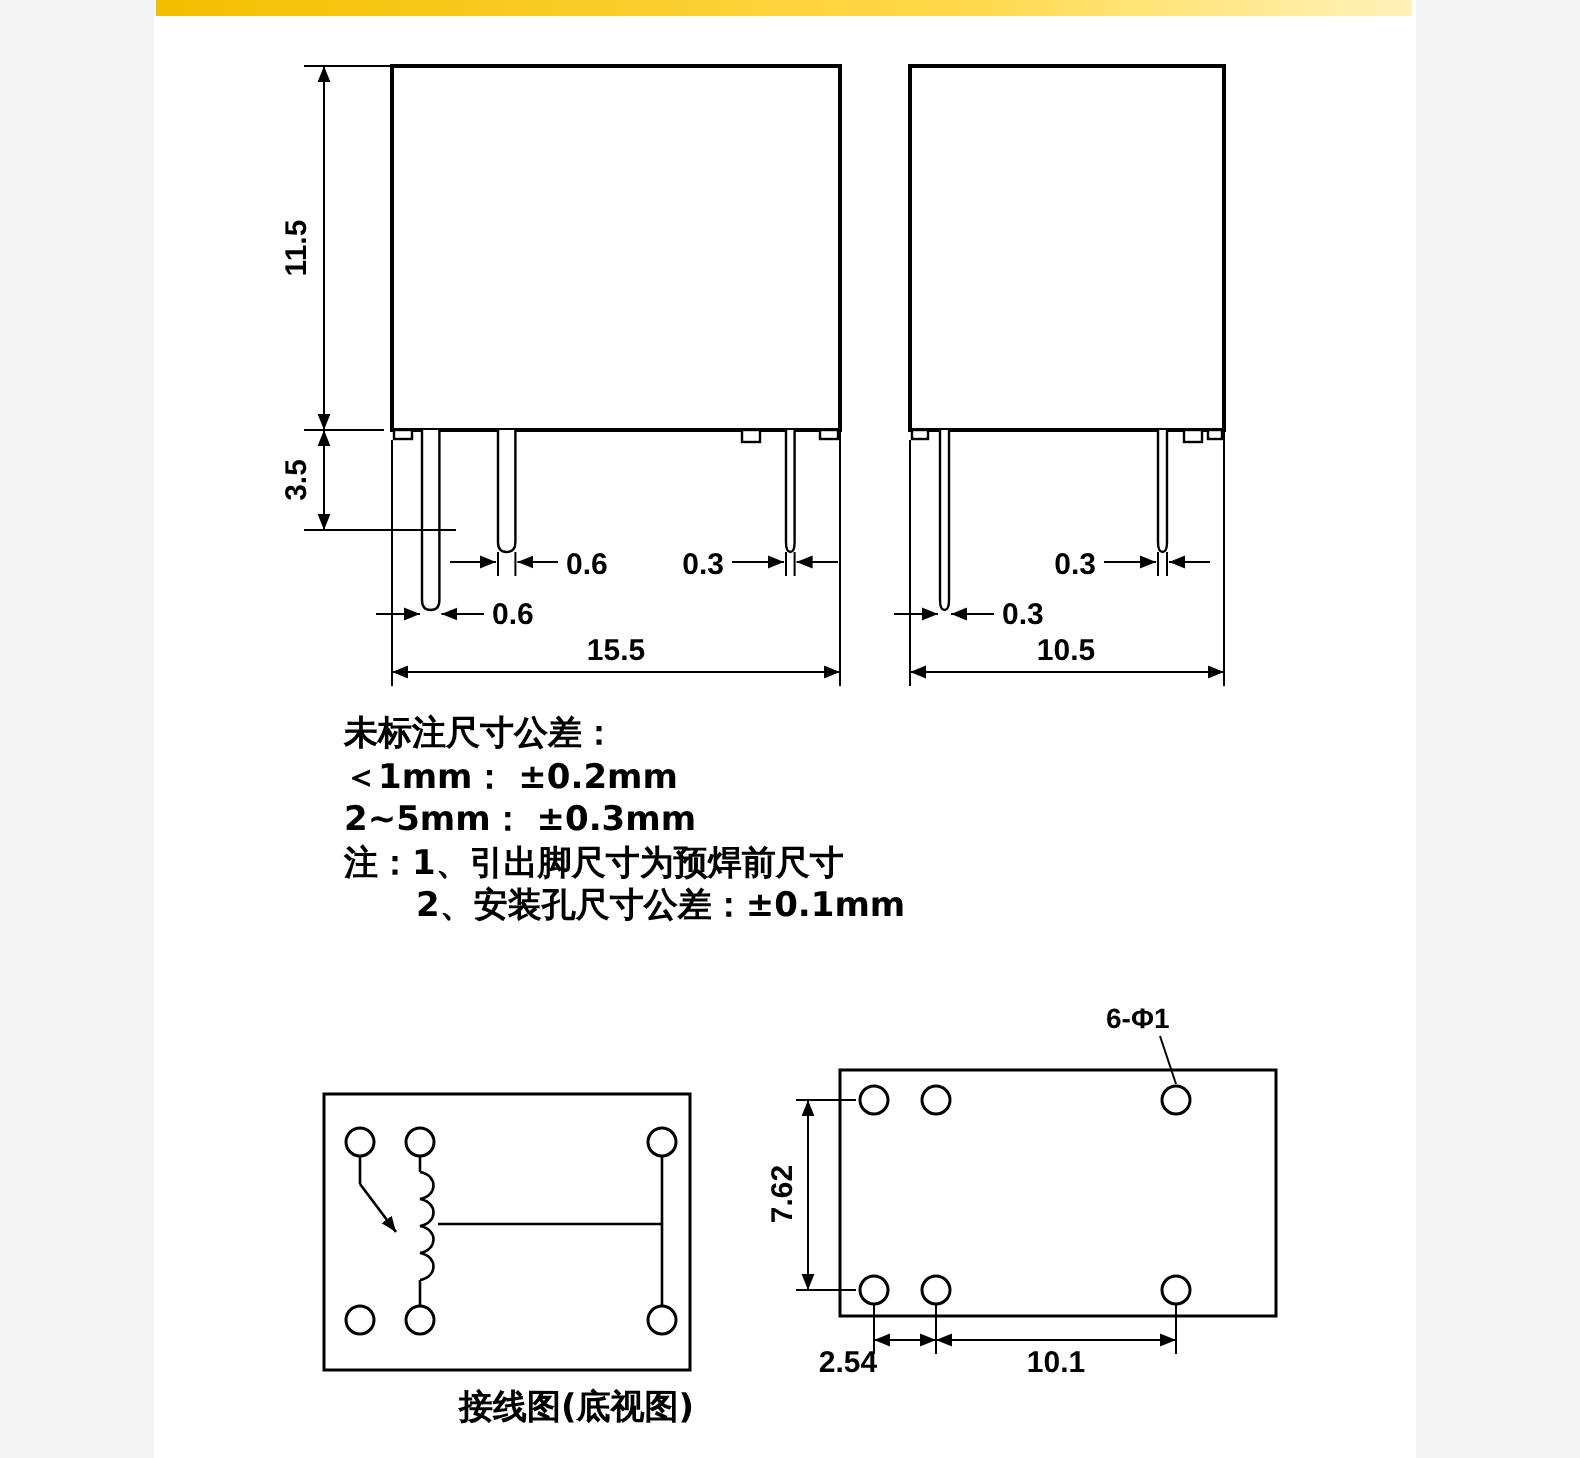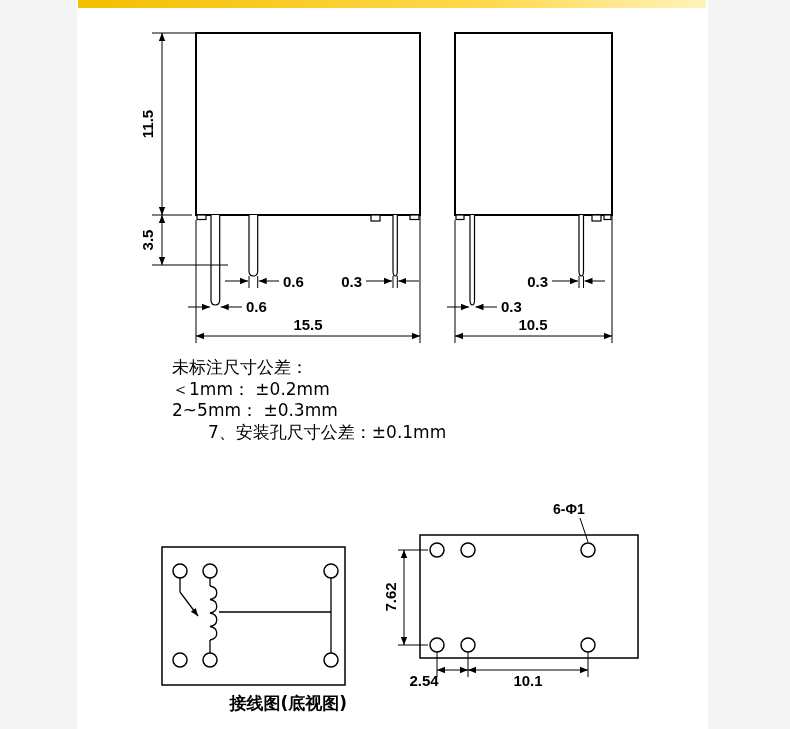--- a/index.html
+++ b/index.html
@@ -17,21 +17,21 @@
     background:linear-gradient(90deg,#f3bf00,#ffd94d 65%,#fff3bb);
   }
   svg.drawing { position:absolute; left:0; top:0; }
   .dim {
     font-family:"Liberation Sans","DejaVu Sans",sans-serif;
     font-size:15px; font-weight:bold; fill:#000;
   }
   .leadertxt { font-size:14px; }
   .notes {
     position:absolute; left:172px; top:357px;
-    font-size:17px; line-height:21.5px; font-weight:normal;
+    font-size:17px; line-height:21.5px; font-weight:bold;
     white-space:nowrap;
   }
   .notes .indent { padding-left:36px; }
   .caption {
     position:absolute; font-size:17px; font-weight:bold; text-align:right;
   }
   .caption.wiring { left:160px; top:692px; width:187px; }
   .caption.mounting { left:396px; top:692px; width:220px; }
 </style>
 </head>
@@ -177,18 +177,19 @@
         <text class="dim" x="424" y="686" text-anchor="middle">2.54</text>
         <text class="dim" x="528" y="686" text-anchor="middle">10.1</text>
       </g>
     </g>
   </svg>
 
   <div class="notes">
     <div>未标注尺寸公差：</div>
     <div>＜1mm： ±0.2mm</div>
     <div>2~5mm： ±0.3mm</div>
-    <div class="indent">7、安装孔尺寸公差：±0.1mm</div>
+    <div>注：1、引出脚尺寸为预焊前尺寸</div>
+    <div class="indent">2、安装孔尺寸公差：±0.1mm</div>
   </div>
 
   <div class="caption wiring">接线图(底视图)</div>
 
 </div>
 
 </body></html>

